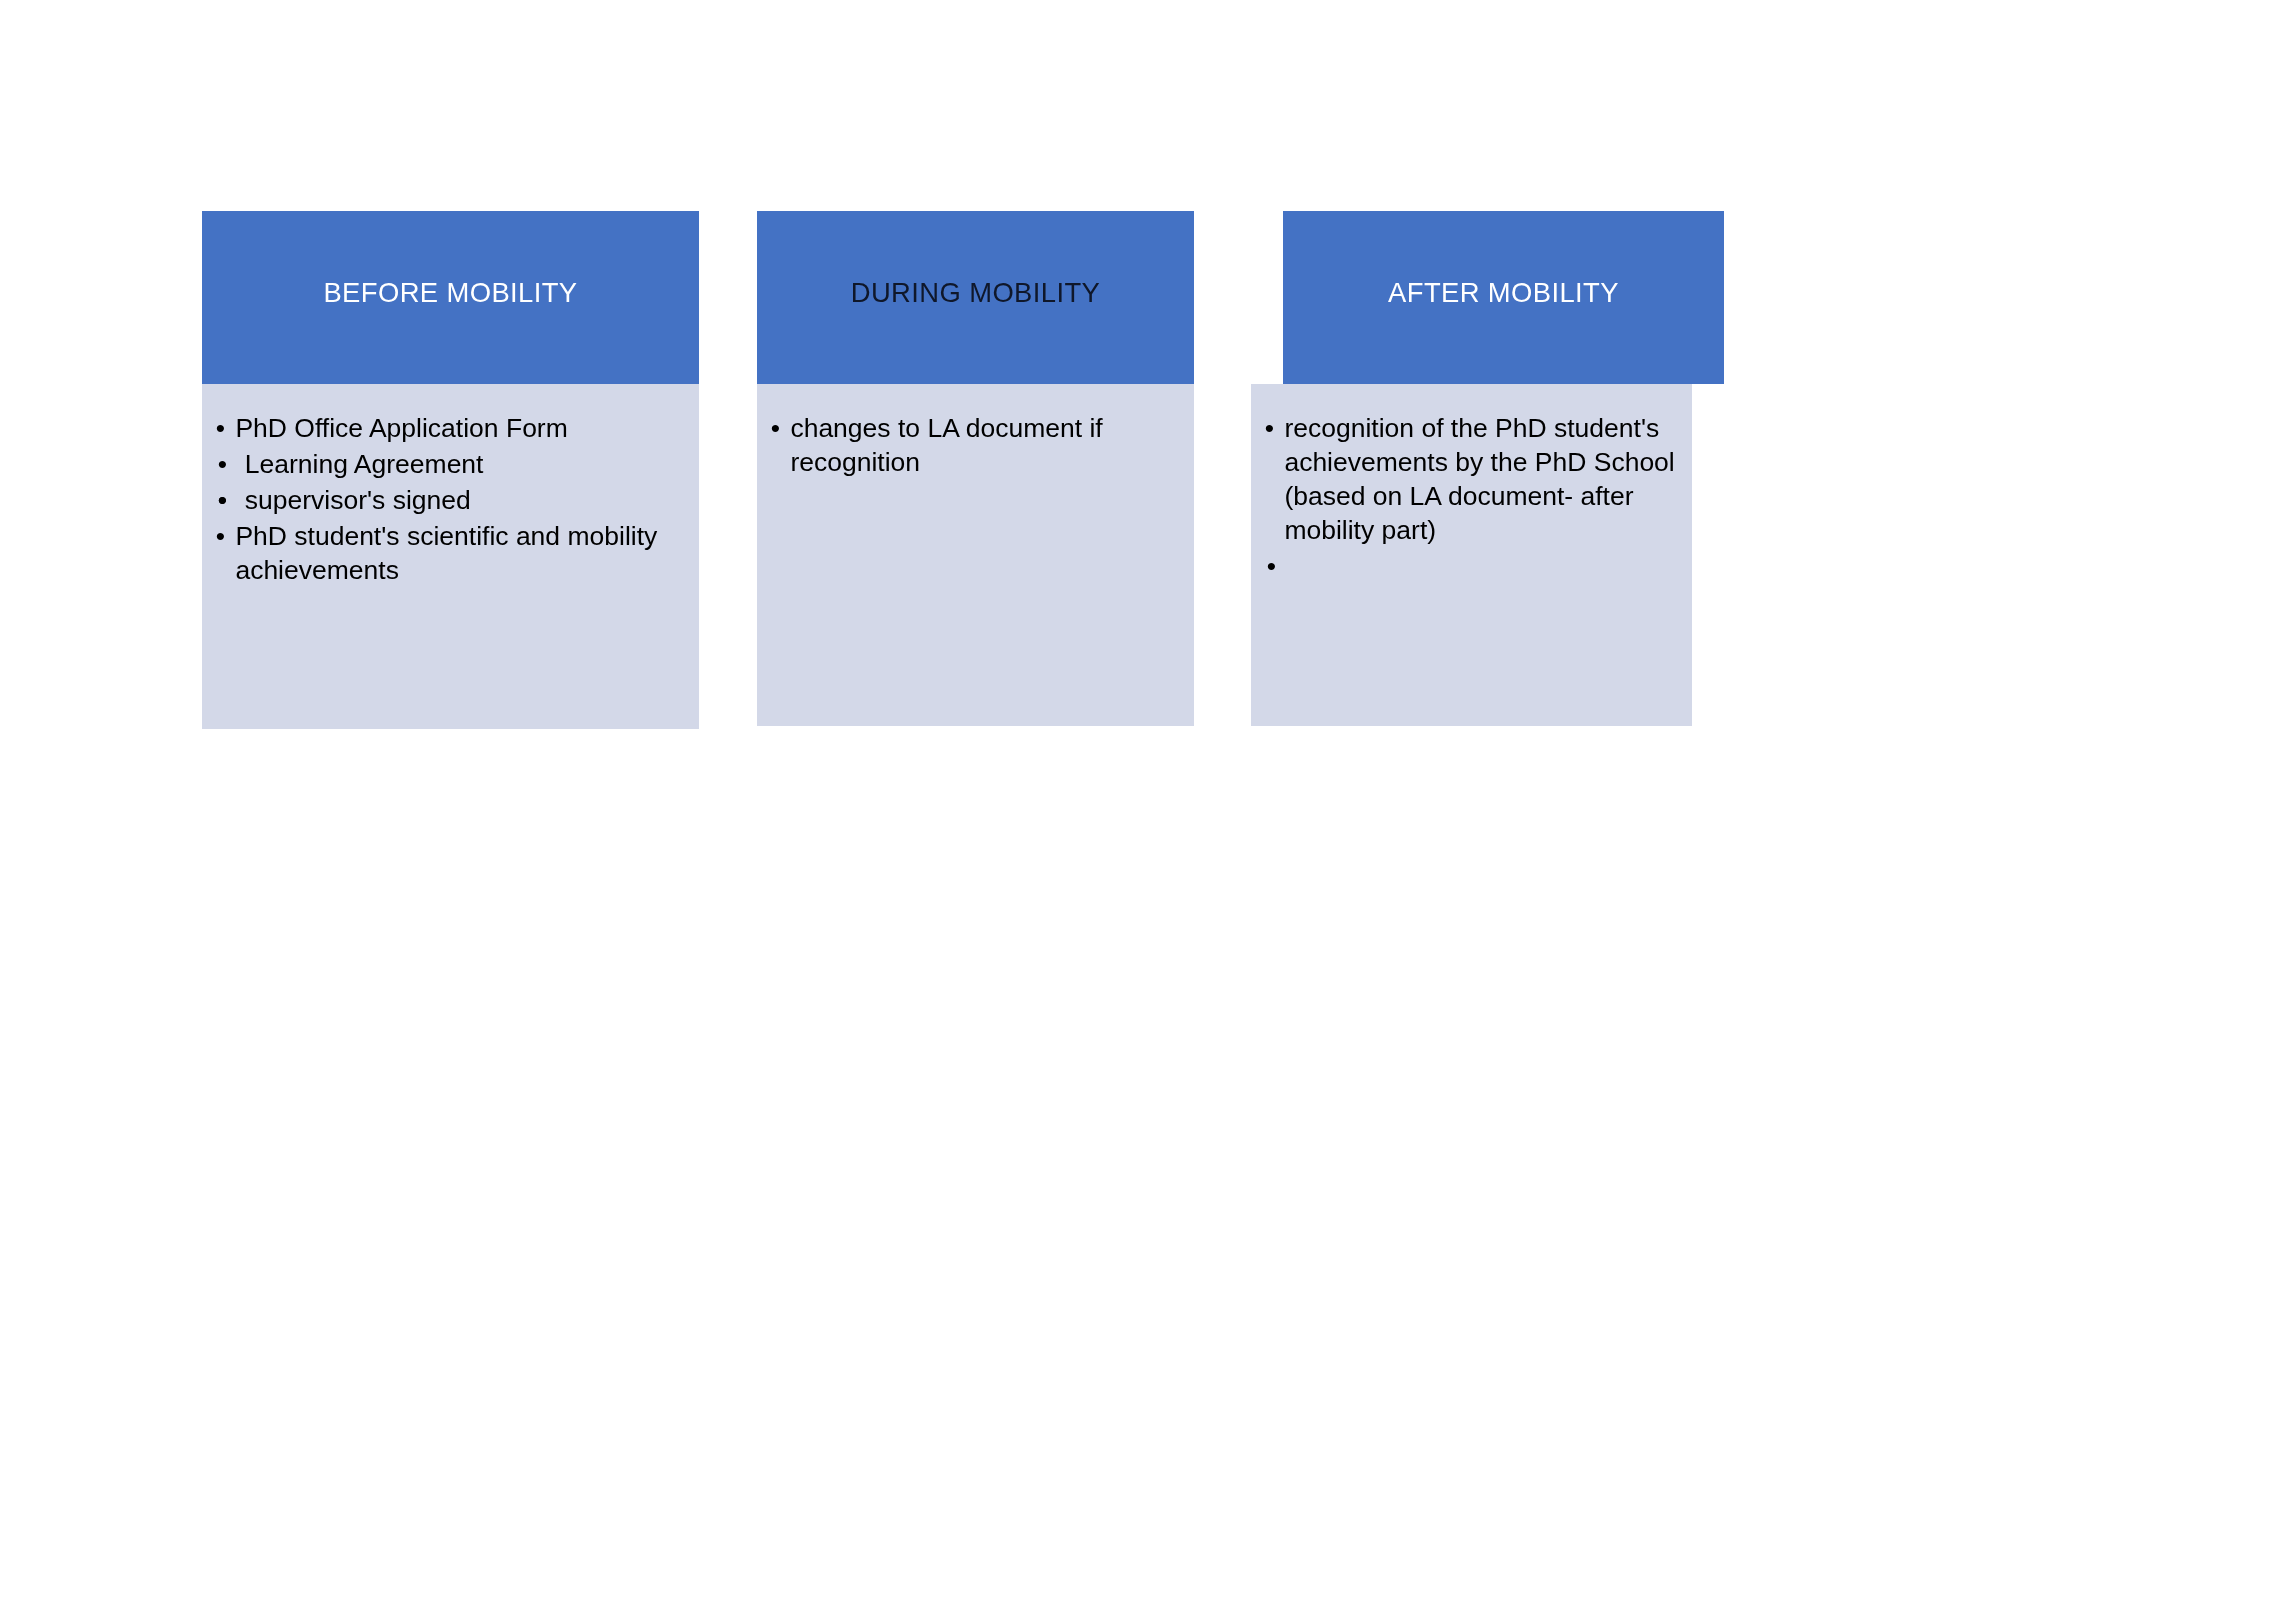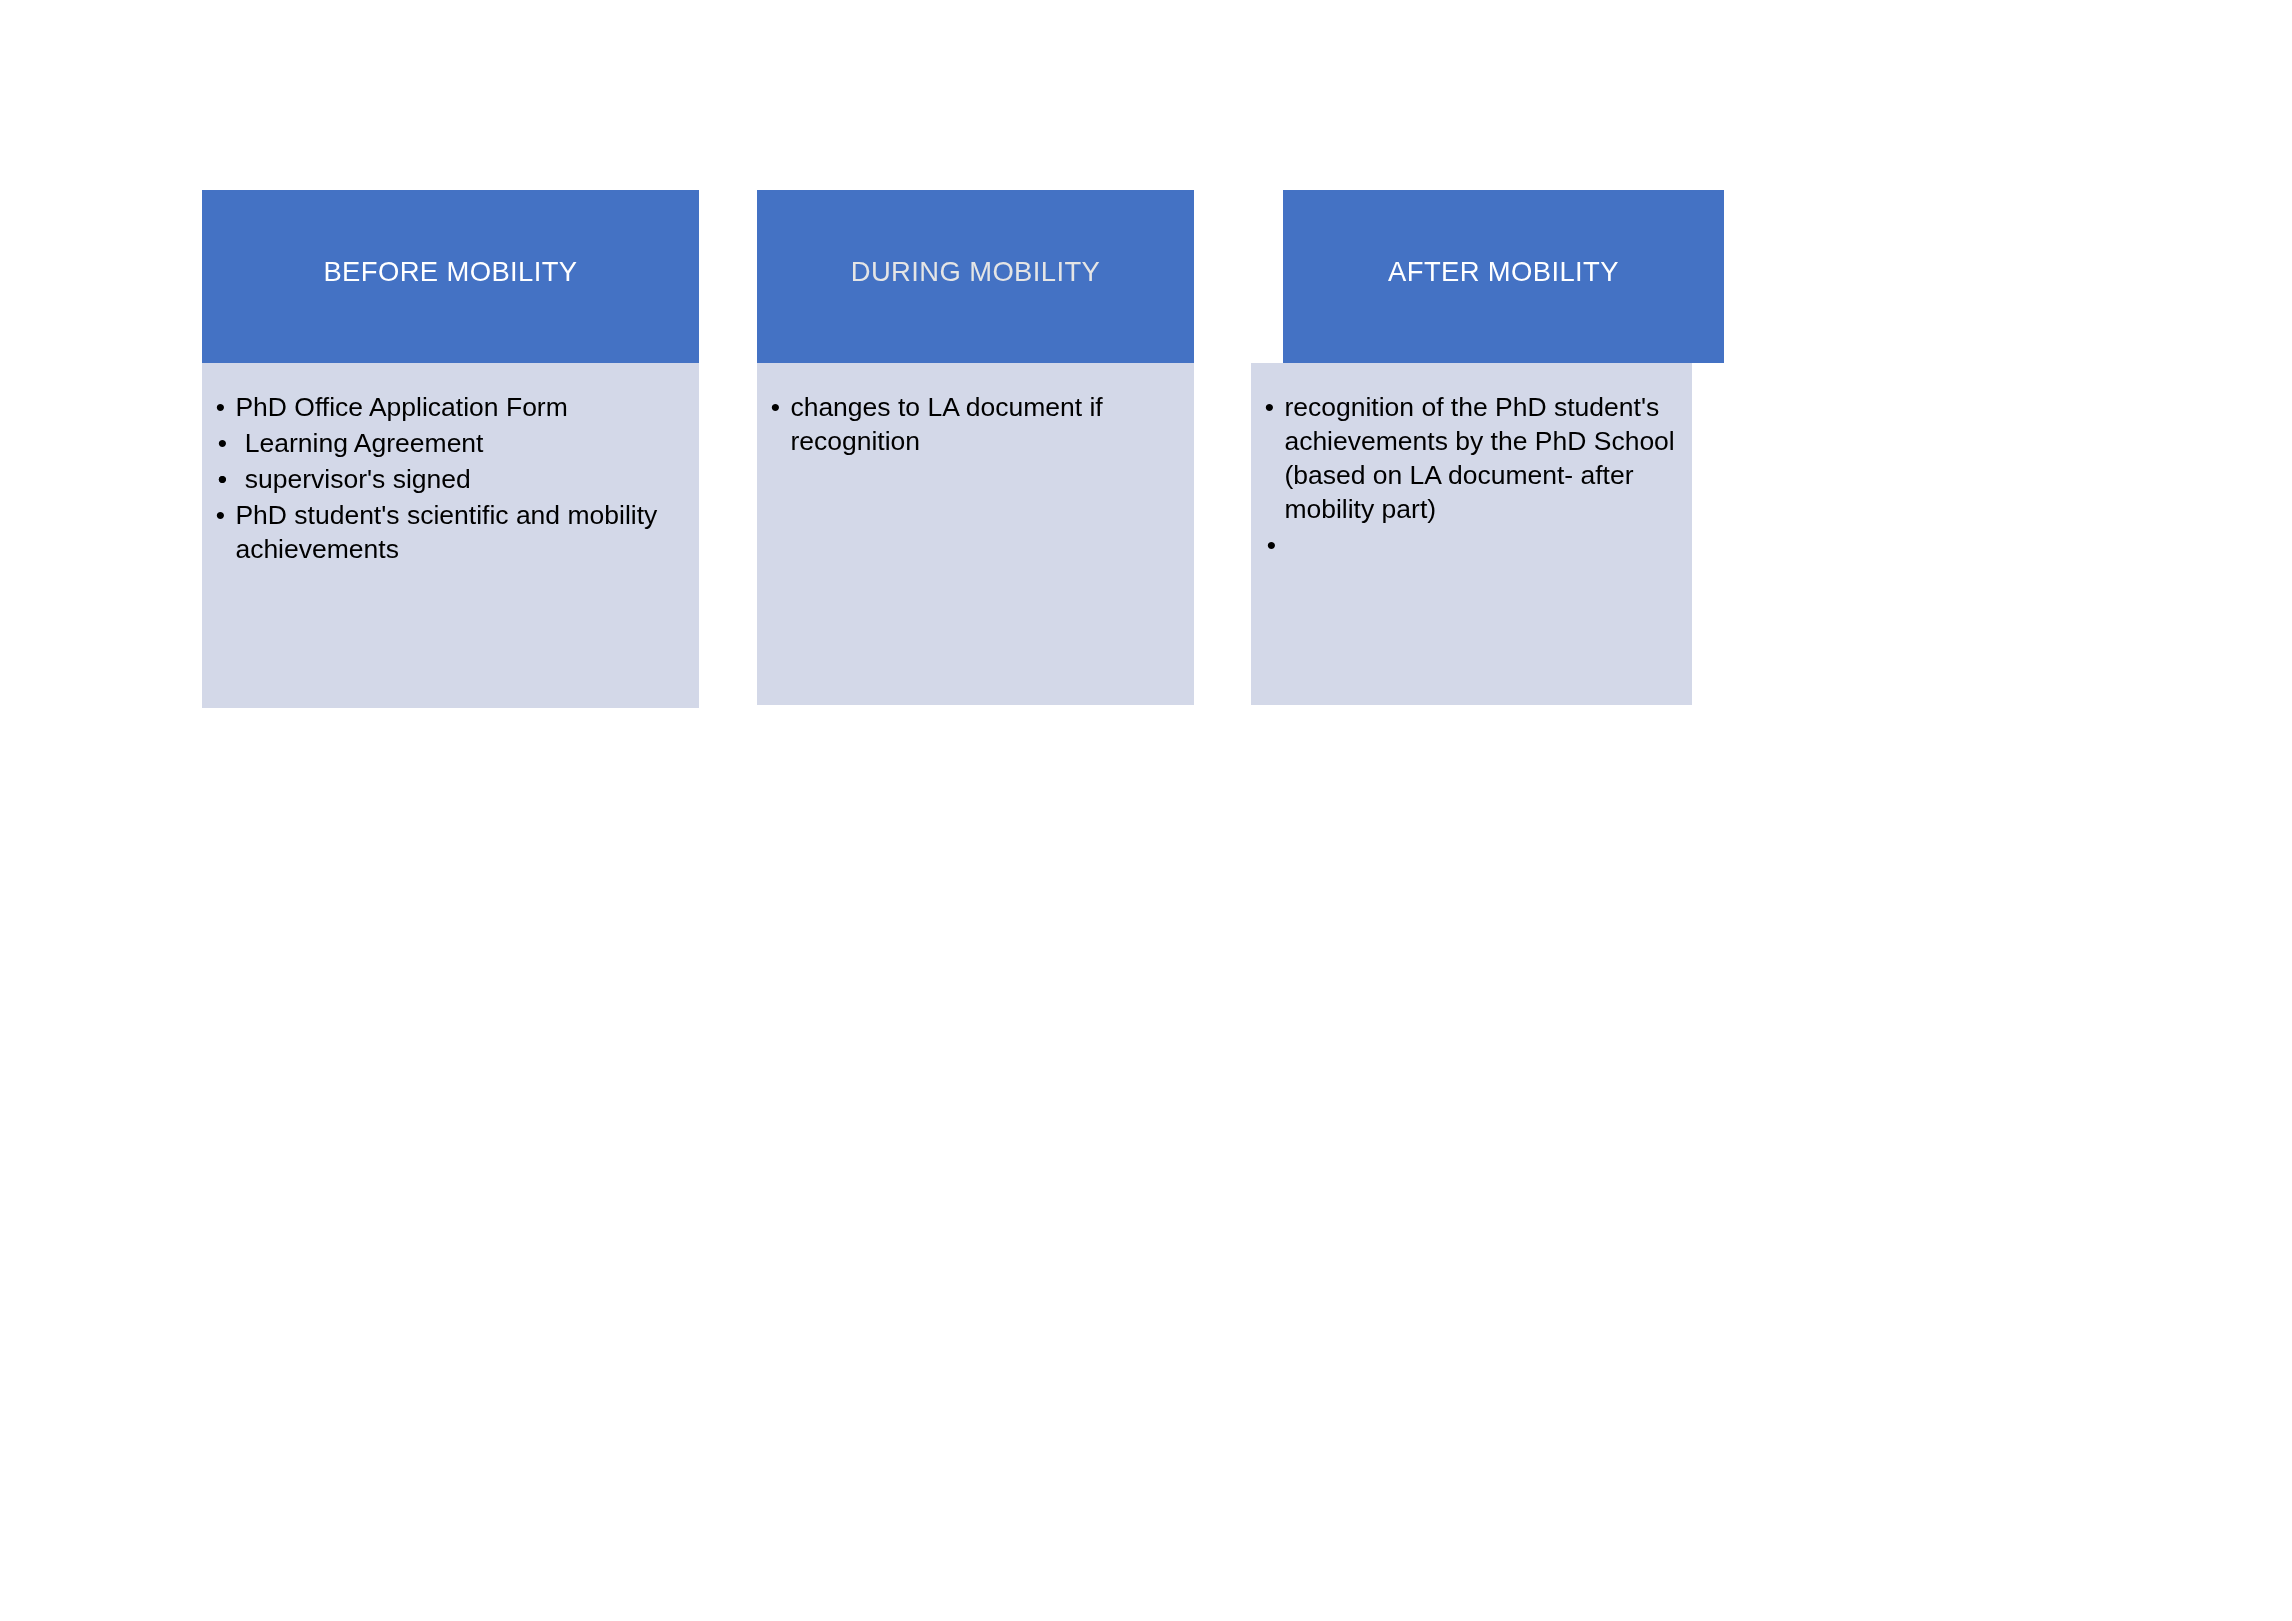--- a/index.html
+++ b/index.html
@@ -11,21 +11,21 @@
     width: 2293px;
     height: 1621px;
     font-family: "Liberation Sans", sans-serif;
     position: relative;
     overflow: hidden;
   }
 
   #diagram {
     position: absolute;
     left: 202px;
-    top: 190px;
+    top: 211px;
     width: 1490px;
     height: 519px;
   }
 
   .column {
     position: absolute;
     top: 0;
     display: flex;
     flex-direction: column;
     box-sizing: border-box;
@@ -116,21 +116,21 @@
         </li>
         <li class="bullet-item">
           <span class="bullet-dot">•</span>
           <span>PhD student's scientific and mobility achievements</span>
         </li>
       </ul>
     </div>
   </div>
 
   <div class="column col-2">
-    <div class="col-header" style="background: rgb(68, 114, 196); color: #e5e5e5;">DURING MOBILITY</div>
+    <div class="col-header" style="background: rgb(68, 114, 196); color: #0f172a;">DURING MOBILITY</div>
     <div class="col-body" style="background: rgb(211, 216, 232); color: rgb(0, 0, 0);">
       <ul class="bullet-list">
         <li class="bullet-item">
           <span class="bullet-dot">•</span>
           <span>changes to LA document if recognition</span>
         </li>
       </ul>
     </div>
   </div>
 

